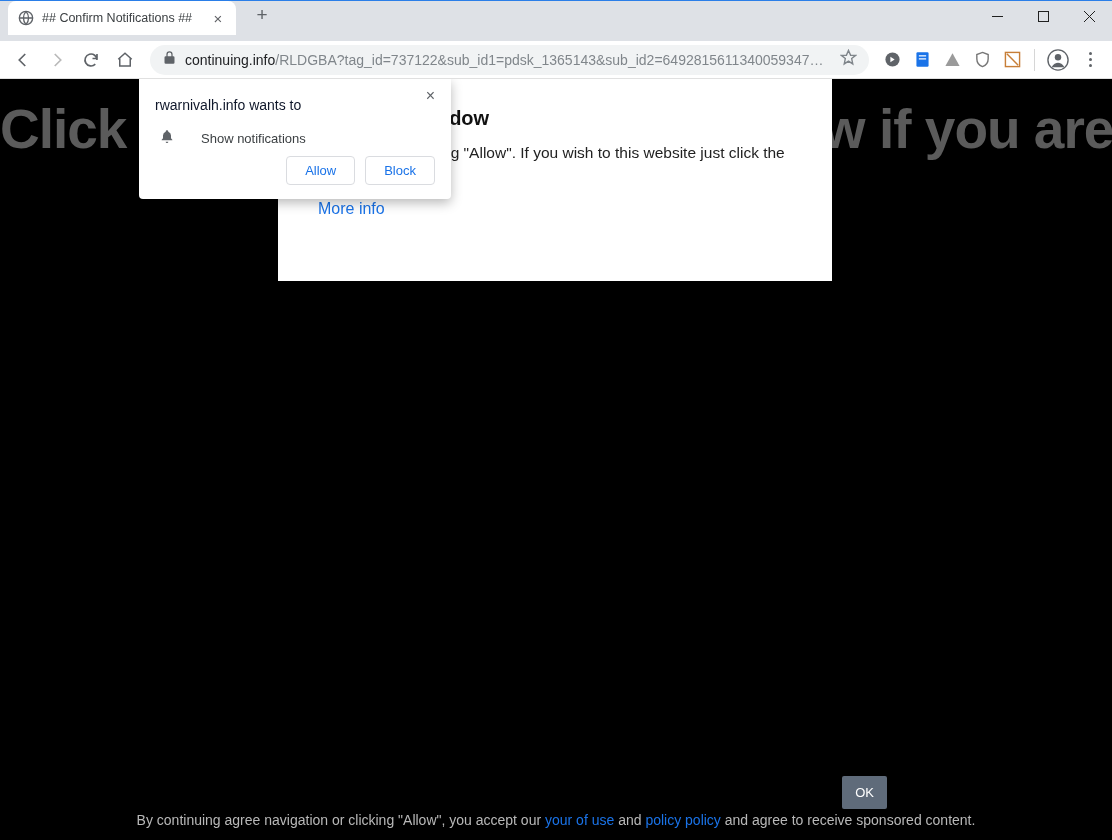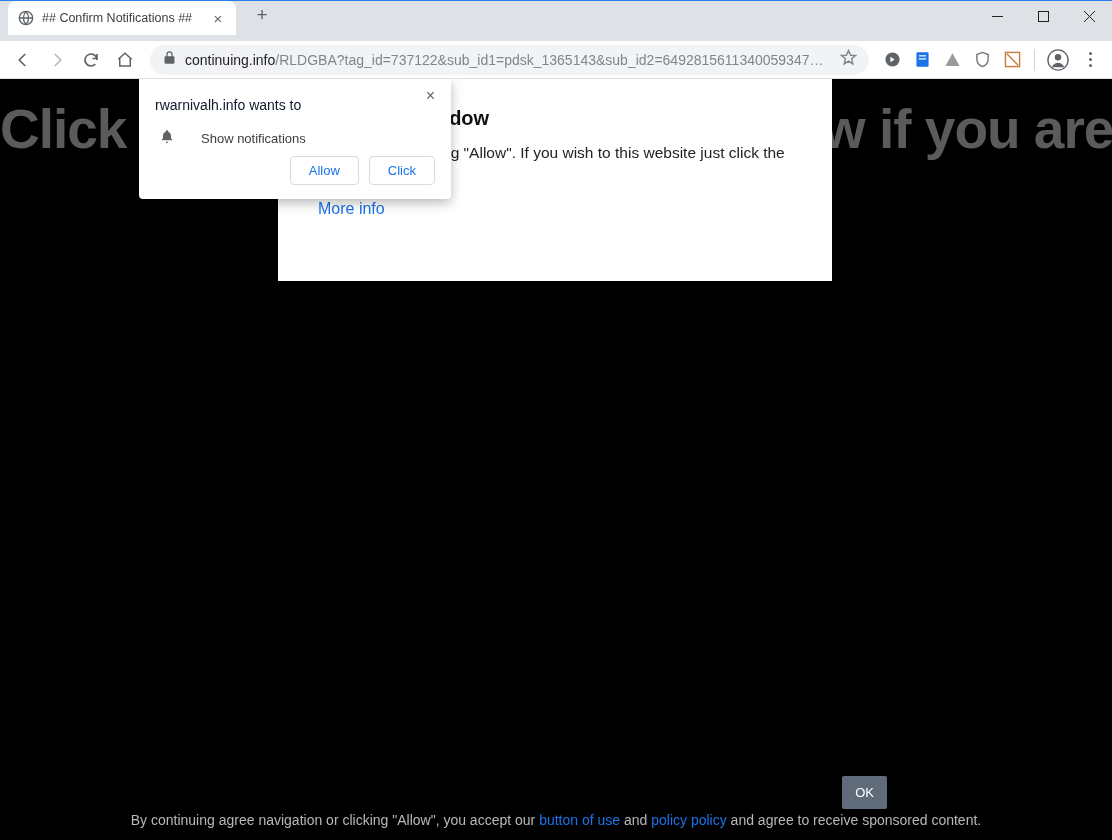--- a/index.html
+++ b/index.html
@@ -163,21 +163,21 @@
     <span class="perm-close">×</span>
     <div class="perm-title">rwarnivalh.info wants to</div>
     <div class="perm-row">
       <span><svg width="16" height="16" viewBox="0 0 24 24" fill="#5f6368">
             <path d="M12 2a2 2 0 00-2 2 6 6 0 00-4 5.7V14l-2 2v1h16v-1l-2-2V9.7A6 6 0 0014 4a2 2 0 00-2-2zM10 19a2 2 0 004 0z"></path>
           </svg></span>
       <span>Show notifications</span>
     </div>
     <div class="perm-actions">
       <button class="perm-btn">Allow</button>
-      <button class="perm-btn">Click</button>
+      <button class="perm-btn">Block</button>
     </div>
   </div>
 
   <div class="footer">
-    <span>By continuing agree navigation or clicking "Allow", you accept our </span><a>button of use</a><span> and </span><a>policy policy</a><span> and agree to receive sponsored content.</span>
+    <span>By continuing agree navigation or clicking "Allow", you accept our </span><a>your of use</a><span> and </span><a>policy policy</a><span> and agree to receive sponsored content.</span>
   </div>
   <button class="ok-btn">OK</button>
 </div>
 
 </body></html>

